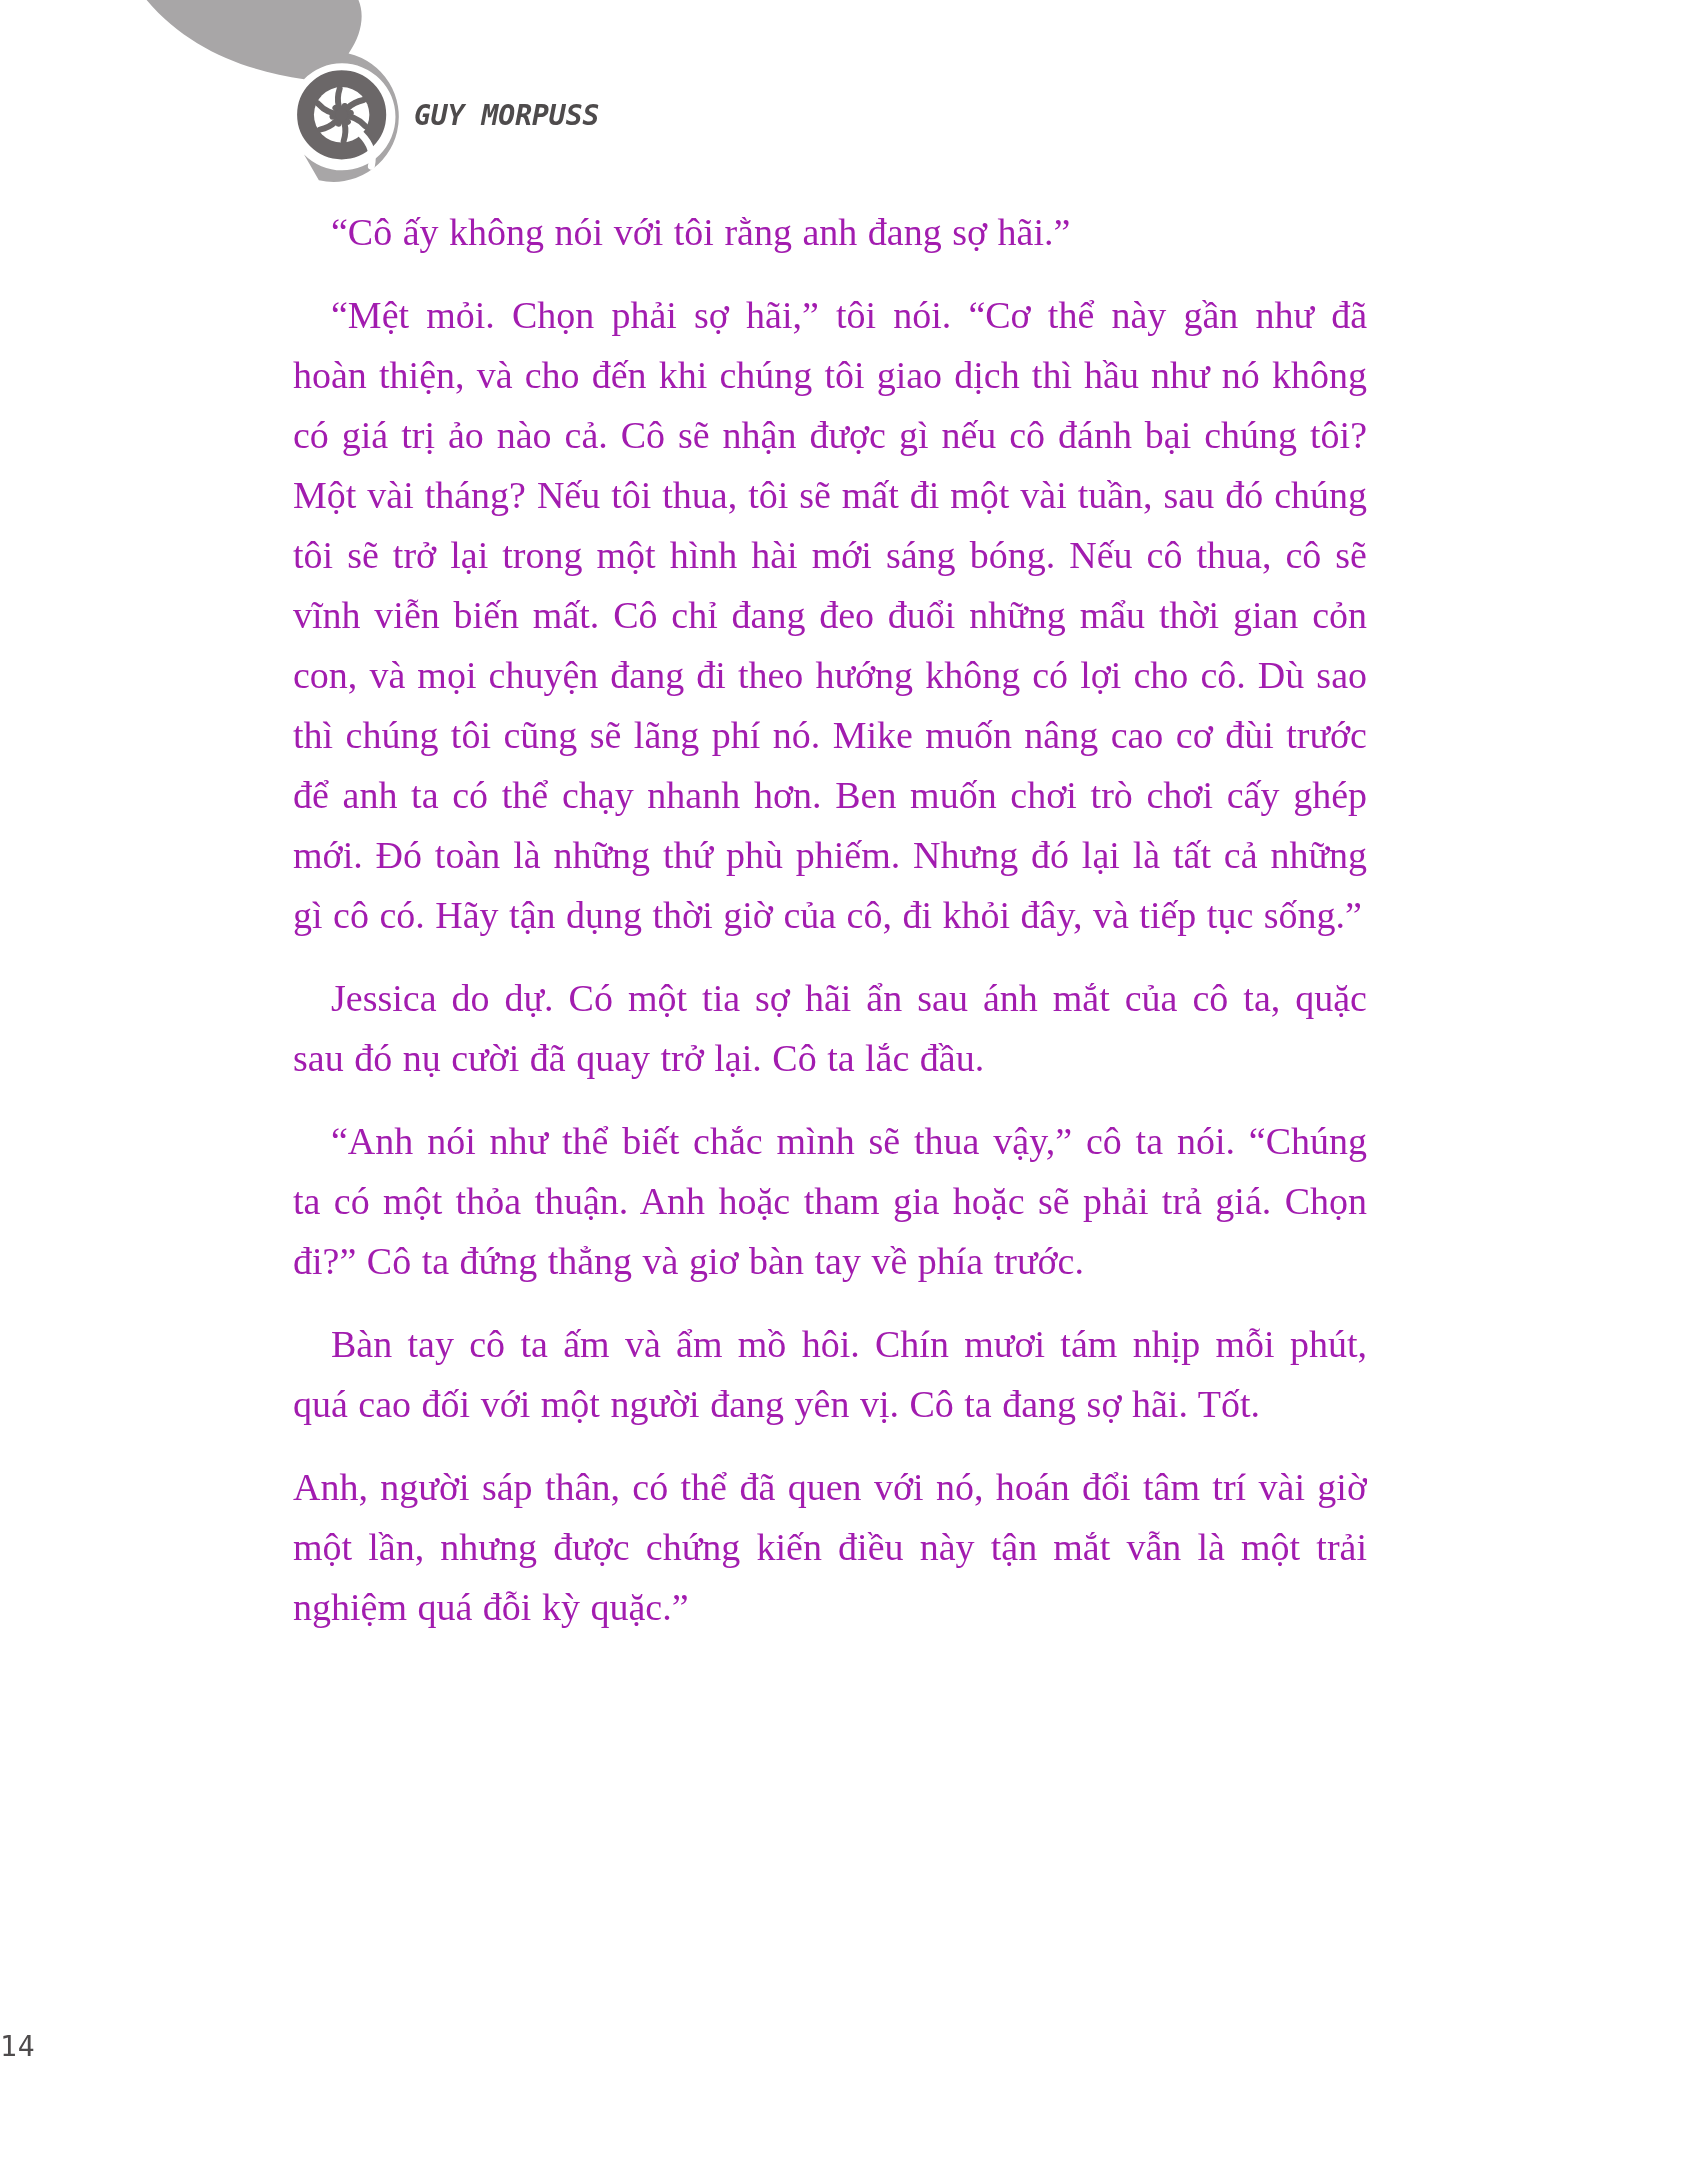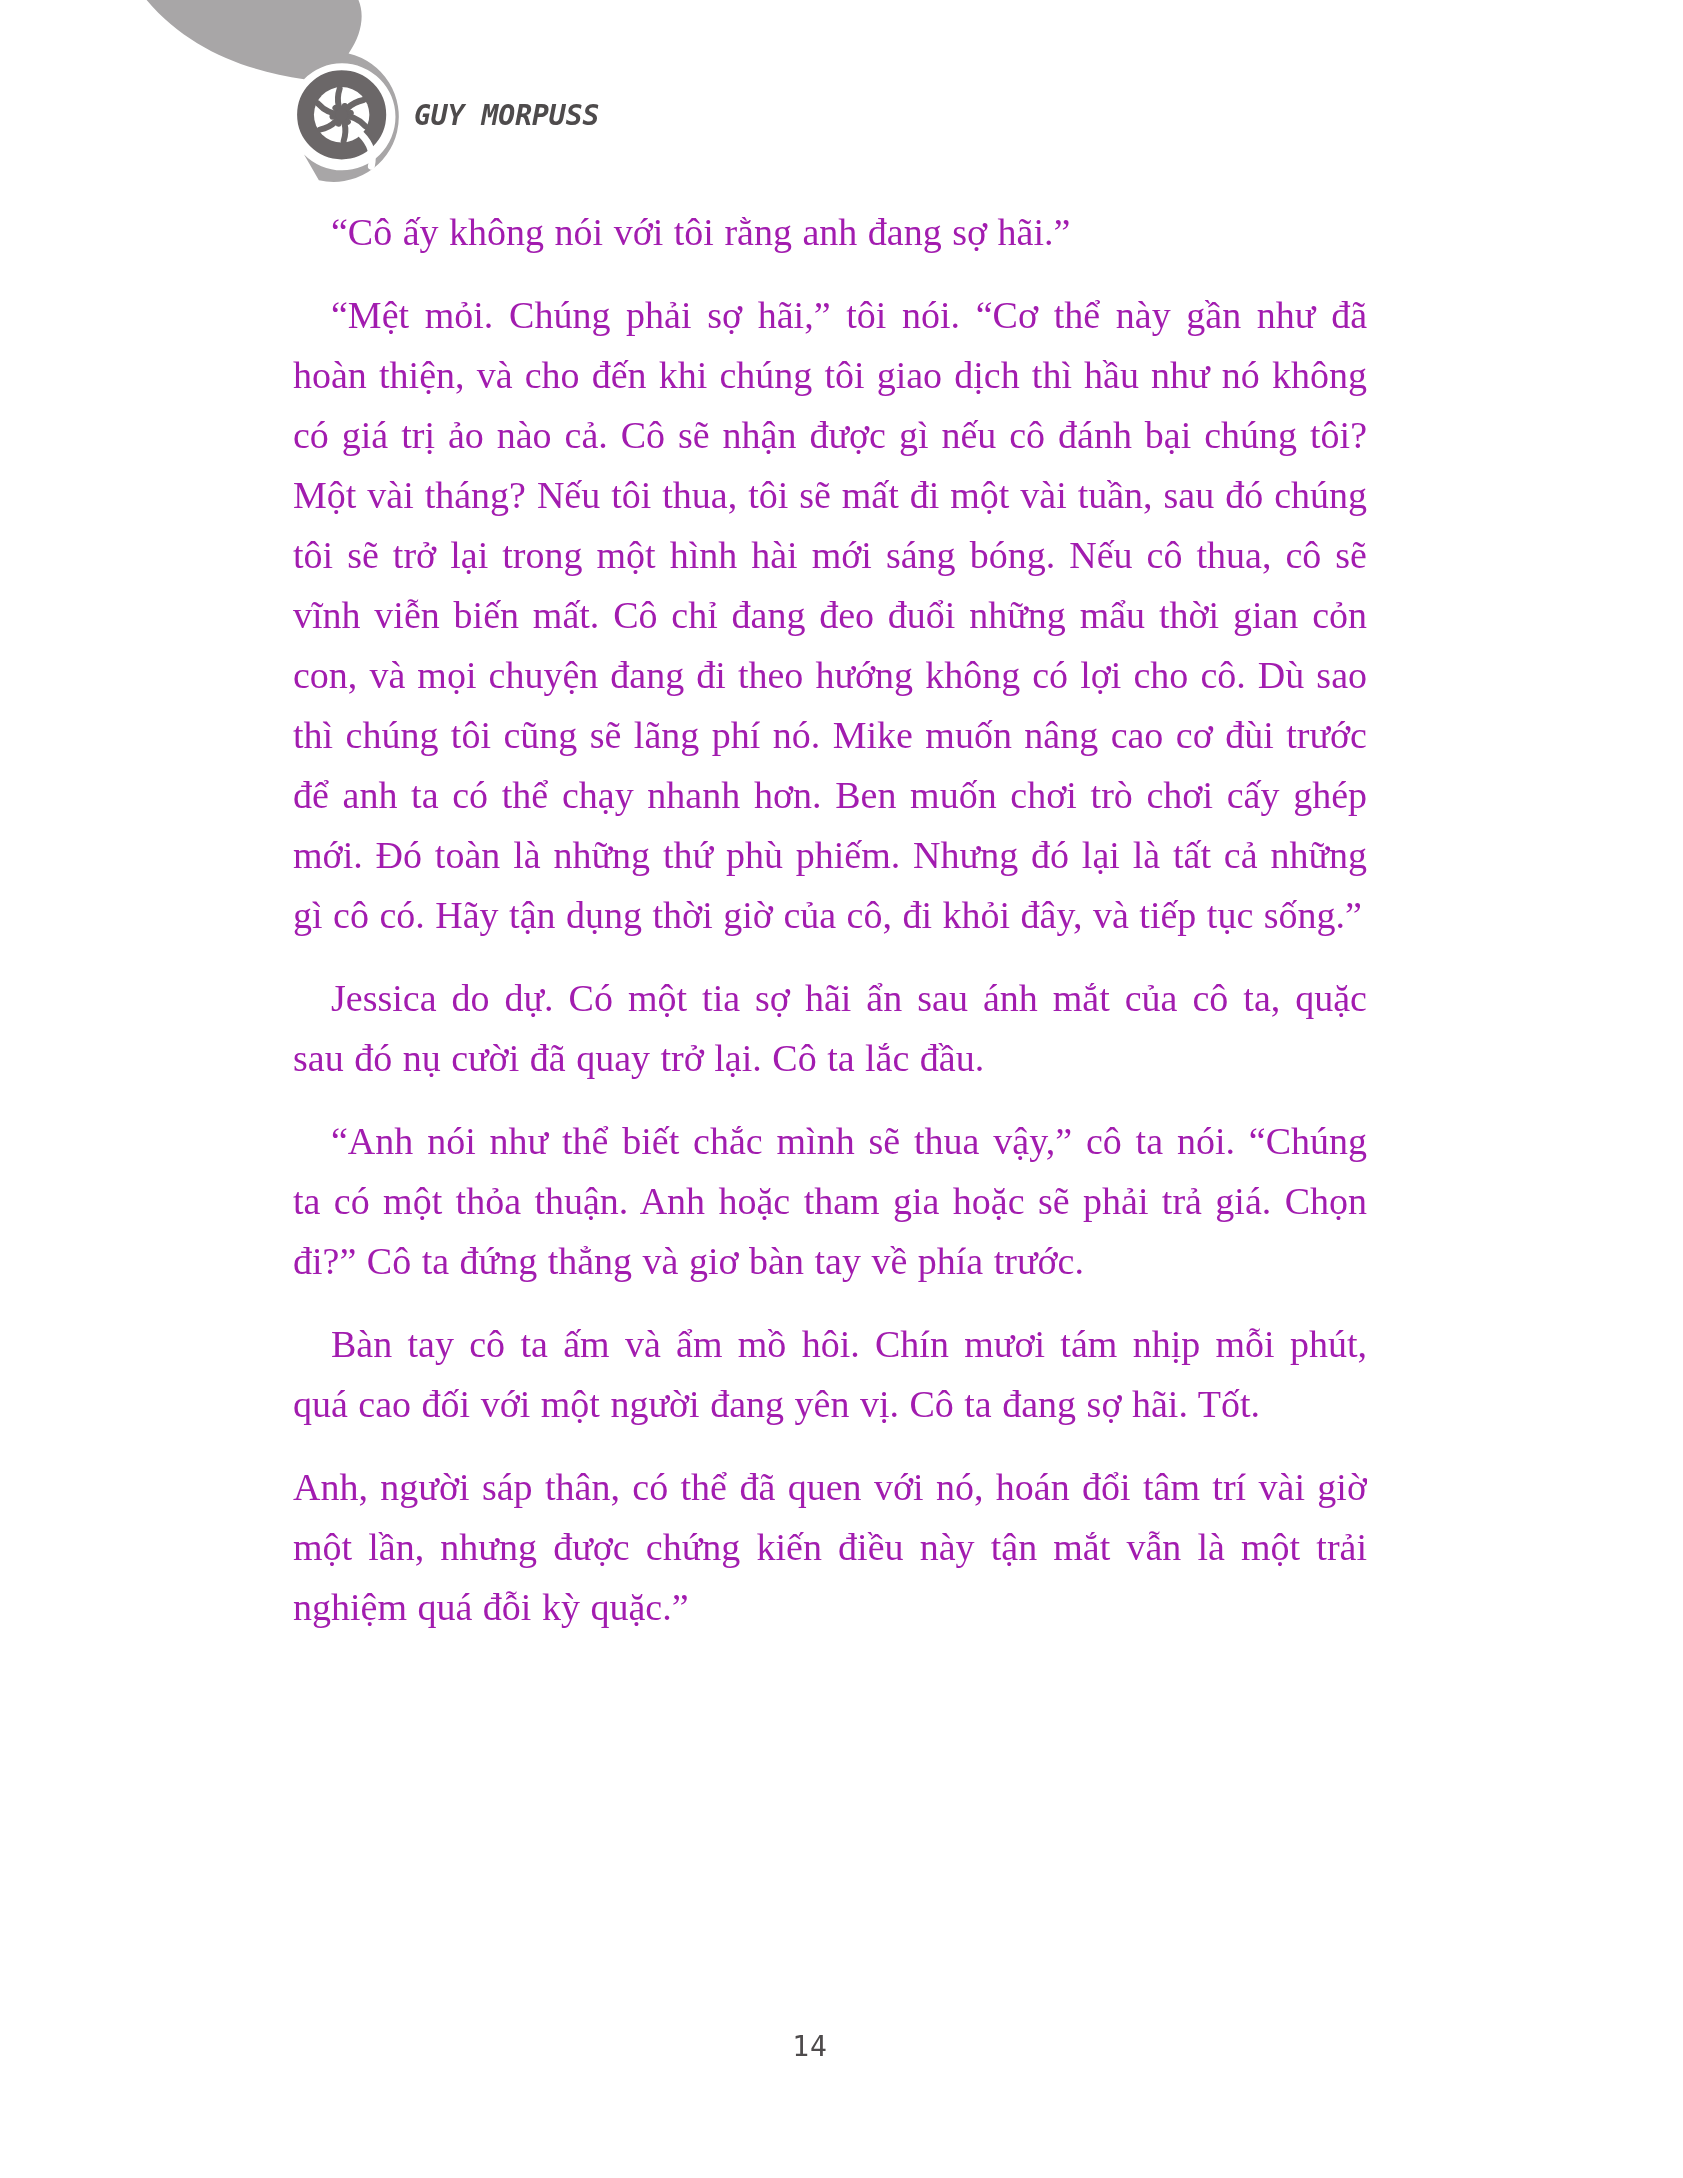--- a/index.html
+++ b/index.html
@@ -36,21 +36,20 @@
     height: 60px; overflow: hidden;
     text-align: justify; text-align-last: justify;
     word-spacing: 1px;
   }
   .line.last { text-align-last: left; }
   .line.first { text-indent: 38px; }
 
   
   .page-number {
     position: absolute; left: 0; top: 2030px; width: 1620px;
-    text-align: center;
     font-family: "DejaVu Sans Mono", monospace;
     font-size: 28px; color: #4e4b4c;
     letter-spacing: 1px;
   }
 </style>
 </head>
 <body>
 
 <div class="page">
 
@@ -87,21 +86,21 @@
     </svg>
     <div class="author">GUY MORPUSS</div>
   </div>
 
   <div class="body-text">
 
   <div class="para">
         <div class="line first last">“Cô ấy không nói với tôi rằng anh đang sợ hãi.”</div>
       </div>
       <div class="para">
-        <div class="line first">“Mệt mỏi. Chúng phải sợ hãi,” tôi nói. “Cơ thể này gần như đã</div>
+        <div class="line first">“Mệt mỏi. Chọn phải sợ hãi,” tôi nói. “Cơ thể này gần như đã</div>
         <div class="line">hoàn thiện, và cho đến khi chúng tôi giao dịch thì hầu như nó không</div>
         <div class="line">có giá trị ảo nào cả. Cô sẽ nhận được gì nếu cô đánh bại chúng tôi?</div>
         <div class="line">Một vài tháng? Nếu tôi thua, tôi sẽ mất đi một vài tuần, sau đó chúng</div>
         <div class="line">tôi sẽ trở lại trong một hình hài mới sáng bóng. Nếu cô thua, cô sẽ</div>
         <div class="line">vĩnh viễn biến mất. Cô chỉ đang đeo đuổi những mẩu thời gian cỏn</div>
         <div class="line">con, và mọi chuyện đang đi theo hướng không có lợi cho cô. Dù sao</div>
         <div class="line">thì chúng tôi cũng sẽ lãng phí nó. Mike muốn nâng cao cơ đùi trước</div>
         <div class="line">để anh ta có thể chạy nhanh hơn. Ben muốn chơi trò chơi cấy ghép</div>
         <div class="line">mới. Đó toàn là những thứ phù phiếm. Nhưng đó lại là tất cả những</div>
         <div class="line last">gì cô có. Hãy tận dụng thời giờ của cô, đi khỏi đây, và tiếp tục sống.”</div>

